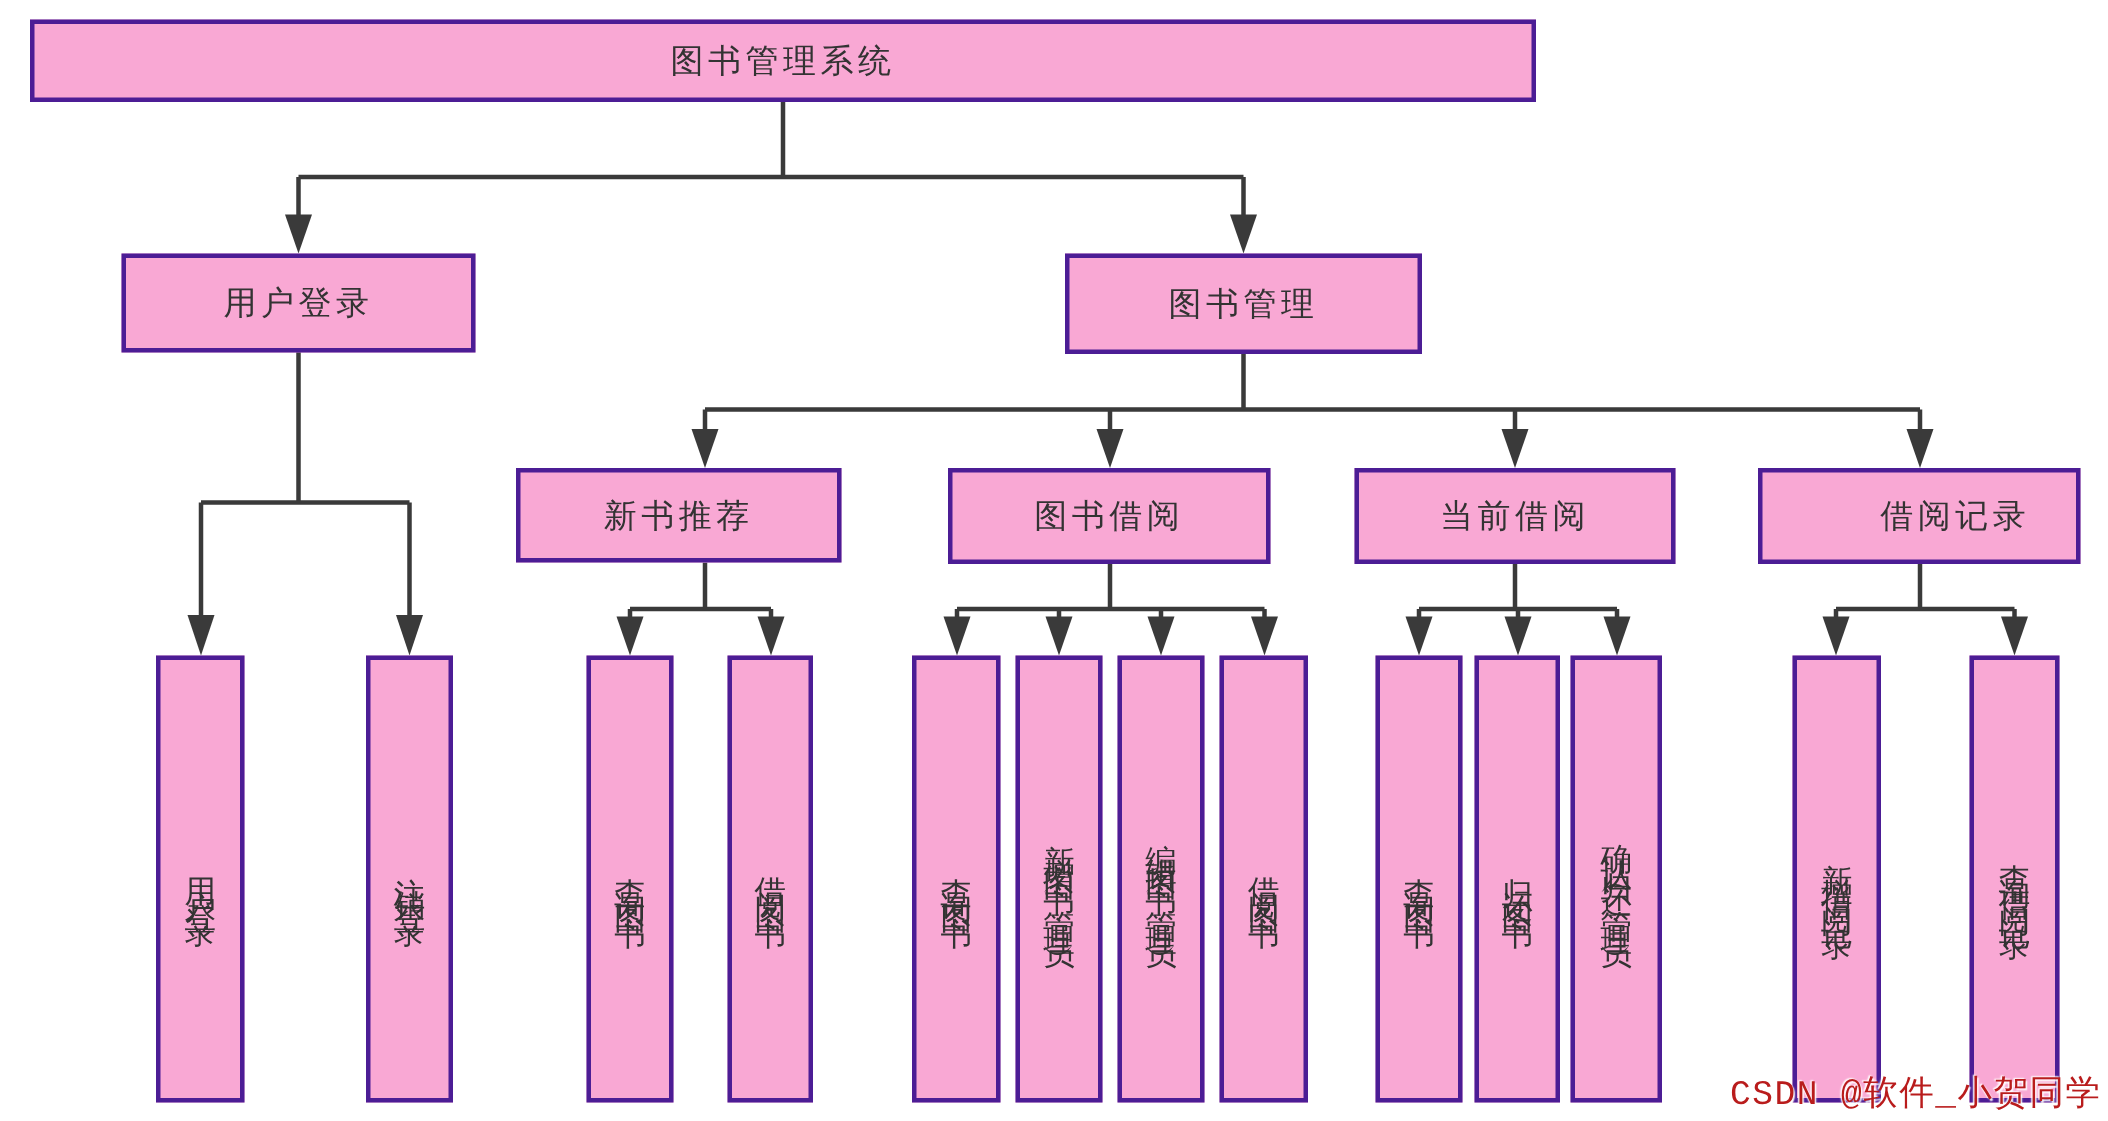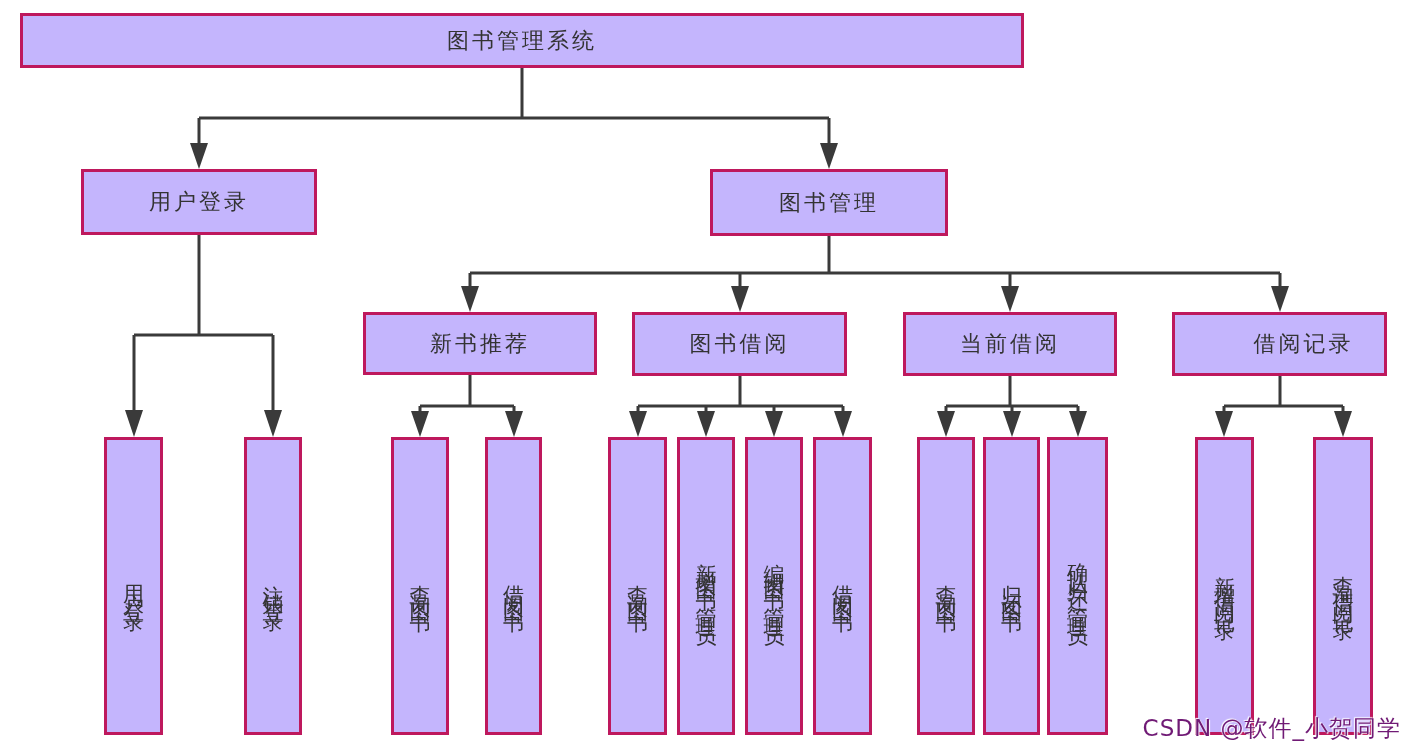--- a/index.html
+++ b/index.html
@@ -7,22 +7,22 @@
     position:relative;
     width:1405px; height:747px;
     background:#ffffff;
     font-family:"DejaVu Sans", "Liberation Sans", sans-serif;
     overflow:hidden;
   }
   .wires { position:absolute; left:0; top:0; z-index:1; }
   .node {
     position:absolute;
     box-sizing:border-box;
-    background:#c4b5fd;
-    border:3px solid #be185d;
+    background:#f9a8d4;
+    border:3px solid #4c1d95;
     color:#333333;
     display:flex;
     align-items:center;
     justify-content:center;
     z-index:2;
     white-space:nowrap;
   }
   .node.h { font-size:22px; letter-spacing:3px; }
   .node.v {
     writing-mode:vertical-rl;
@@ -30,22 +30,23 @@
     font-size:21px;
     letter-spacing:9px;
     white-space:normal;
   }
   .watermark {
     position:absolute;
     right:4px; bottom:3px;
     z-index:3;
     font-size:23px;
     letter-spacing:1px;
-    color:#701a75;
+    color:#b91c1c;
     text-shadow:1px 1px 1px #ffffff, -1px -1px 1px #ffffff;
+    font-family:Liberation Mono, monospace;
   }
 </style>
 </head>
 <body>
 
 <div class="stage">
 
   <svg class="wires" width="1405" height="747" viewBox="0 0 1405 747">
     <g stroke="#3a3a3a" stroke-width="3" fill="none">
 
@@ -84,21 +85,21 @@
       <polygon points="1215,411 1233,411 1224,437"></polygon>
       <polygon points="1334,411 1352,411 1343,437"></polygon>
     </g>
   </svg>
 
   <div class="node h" style="left:20px; top:13px; width:1004px; height:55px;">图书管理系统</div>
 
   <div class="node h" style="left:81px; top:169px; width:236px; height:66px;">用户登录</div>
   <div class="node h" style="left:710px; top:169px; width:238px; height:67px;font-family:Liberation Mono, monospace;">图书管理</div>
 
-  <div class="node h" style="left:363px; top:312px; width:234px; height:63px;">新书推荐</div>
+  <div class="node h" style="left:344px; top:312px; width:217px; height:63px;">新书推荐</div>
   <div class="node h" style="left:632px; top:312px; width:215px; height:64px;">图书借阅</div>
   <div class="node h" style="left:903px; top:312px; width:214px; height:64px;">当前借阅</div>
   <div class="node h" style="left:1172px; top:312px; width:215px; height:64px;padding-left:48px;">借阅记录</div>
 
   <div class="node v" style="left:104px; top:437px; width:59px; height:298px;">用户登录</div>
   <div class="node v" style="left:244px; top:437px; width:58px; height:298px;">注销登录</div>
 
   <div class="node v" style="left:391px; top:437px; width:58px; height:298px;">查询图书</div>
   <div class="node v" style="left:485px; top:437px; width:57px; height:298px;">借阅图书</div>
 

